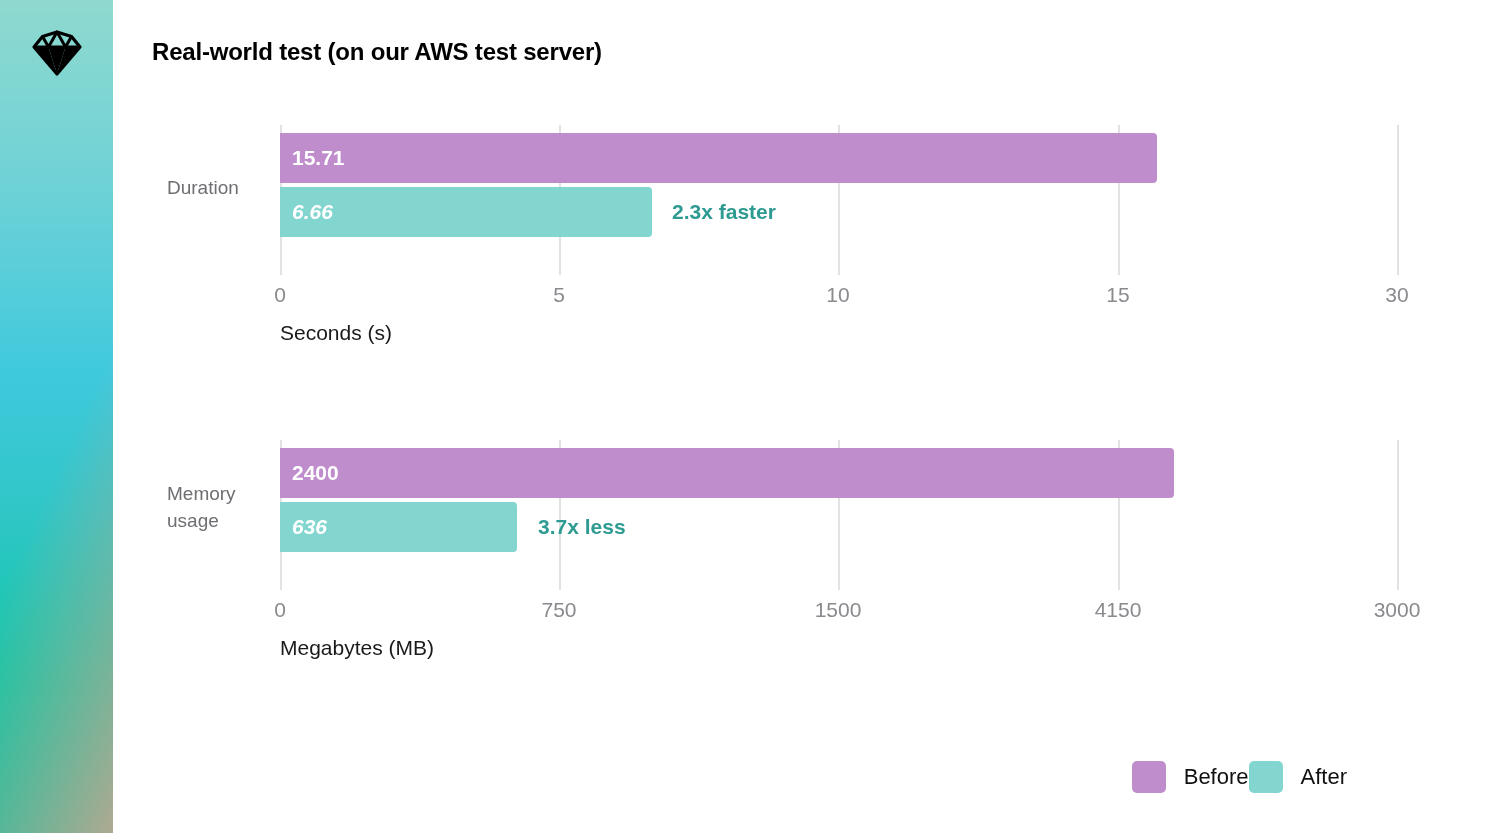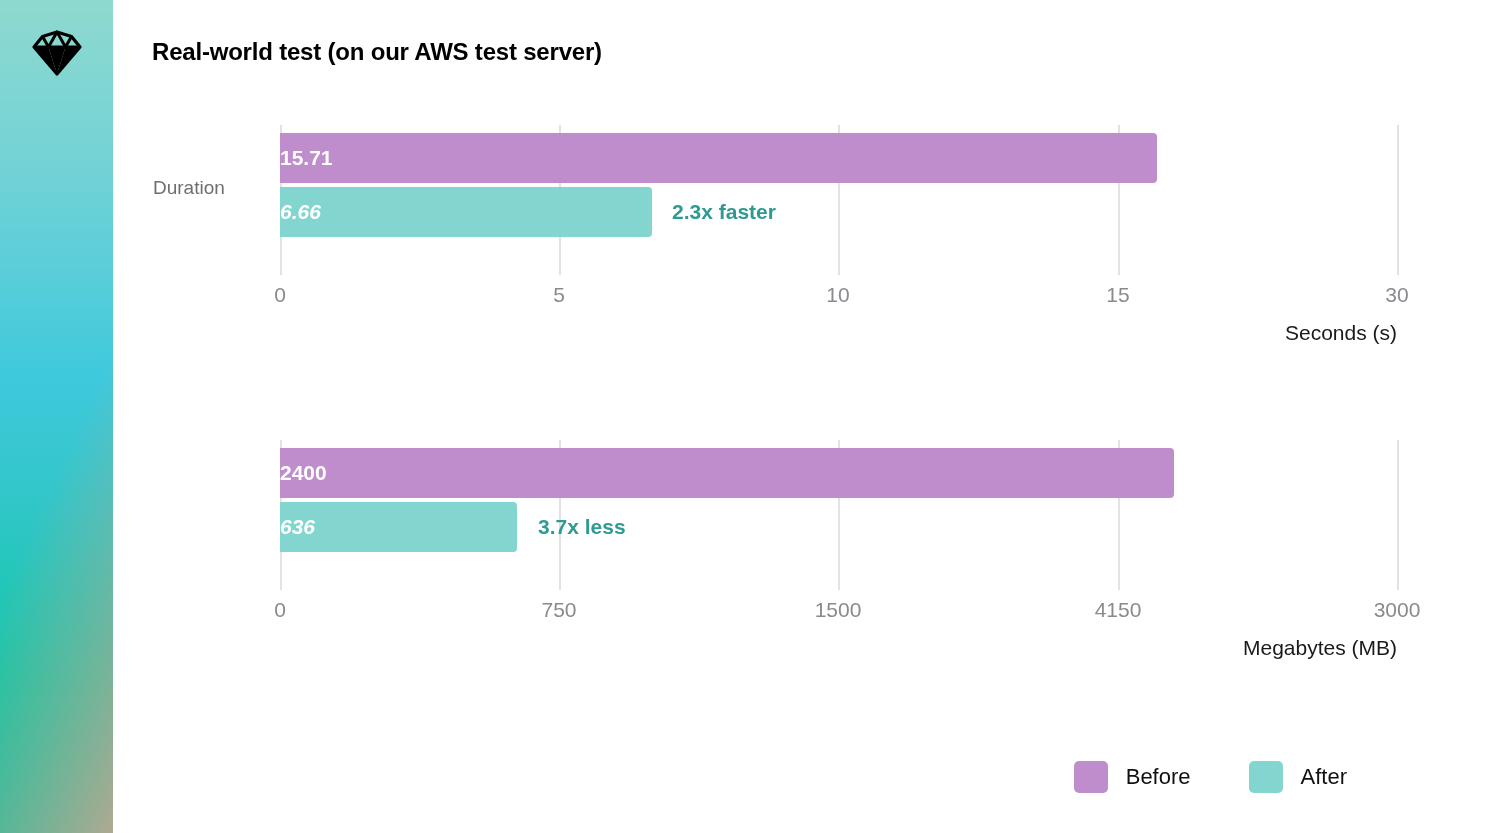--- a/index.html
+++ b/index.html
@@ -33,21 +33,21 @@
     font-size:24px; font-weight:700; color:#000;
     letter-spacing:-0.2px; white-space:nowrap;
   }
 
   
   .chart-block { position:absolute; left:0; width:1375px; }
   #chart-duration { top:125px; height:265px; }
   #chart-memory   { top:440px; height:265px; }
 
   .cat-label {
-    position:absolute; left:40px;
+    position:absolute; left:54px;
     font-size:19px; color:#6e6e73; line-height:27px;
     width:125px; white-space:pre-line;
   }
   #chart-duration .cat-label { top:49px; }
   #chart-memory   .cat-label { top:40px; }
 
   .plot {
     position:absolute; left:167px; top:0;
     width:1117px; height:150px;
   }
@@ -60,43 +60,43 @@
   .bars { position:absolute; left:0; top:0; width:100%; height:150px; }
   .bar {
     position:absolute; left:0; height:50px;
     border-radius:0 4px 4px 0;
     display:flex; align-items:center;
   }
   .bar.before { top:8px;  background:#bf8ccc; }
   .bar.after  { top:62px; background:#83d6d0;font-style:italic; }
   .bar-value {
     color:#ffffff; font-size:21px; font-weight:700;
-    white-space:nowrap;
+    padding-left:12px; white-space:nowrap;
   }
   .annotation {
     position:absolute; top:62px; height:50px;
     display:flex; align-items:center;
     color:#2e9b92; font-size:21px; font-weight:700; white-space:nowrap;
   }
 
   .ticks { position:absolute; left:167px; top:158px; width:1117px; height:30px; }
   .tick {
     position:absolute; top:0;
     font-size:21px; color:#8a8a8f;
     transform:translateX(-50%); white-space:nowrap;
   }
   .axis-title {
     position:absolute; top:196px; left:167px; width:1117px;
-    text-align:right; font-size:21px; color:#1a1a1a;
+    text-align:left; font-size:21px; color:#1a1a1a;
   }
 
   
   .legend {
     position:absolute; right:53px; bottom:40px;
-    display:flex; align-items:flex-start; gap:58px;
+    display:flex; align-items:flex-start; 
   }
   .legend-item { display:flex; align-items:center; gap:18px; }
   .legend-swatch { width:34px; height:32px; border-radius:5px; }
   .legend-label { font-size:22px; color:#111; white-space:nowrap; }
 </style>
 </head>
 <body>
 
 <div class="page">
 
@@ -143,20 +143,22 @@
         <span class="tick" style="left:0px">0</span>
         <span class="tick" style="left:279px">5</span>
         <span class="tick" style="left:558px">10</span>
         <span class="tick" style="left:838px">15</span>
         <span class="tick" style="left:1117px">30</span>
       </div>
       <div class="axis-title">Seconds (s)</div>
     </div>
 
     <div class="chart-block" id="chart-memory">
+      <div class="cat-label">Memory
+usage</div>
 
       <div class="plot">
         <div class="gridlines">
           <div class="gridline" style="left:0px"></div>
           <div class="gridline" style="left:279px"></div>
           <div class="gridline" style="left:558px"></div>
           <div class="gridline" style="left:838px"></div>
           <div class="gridline" style="left:1117px"></div>
         </div>
         <div class="bars">

